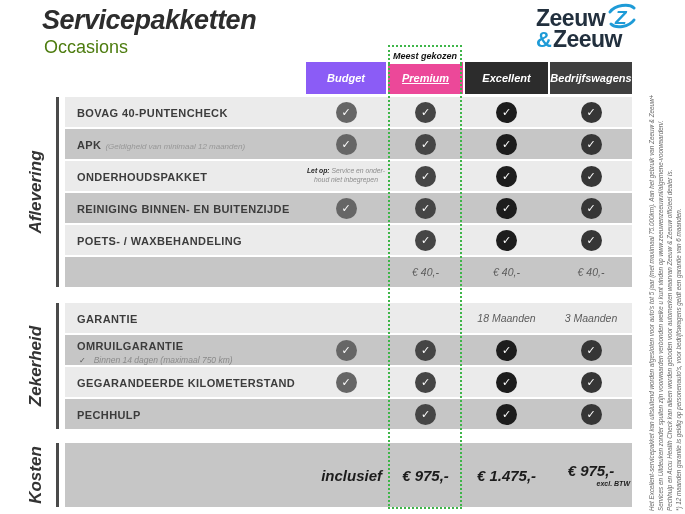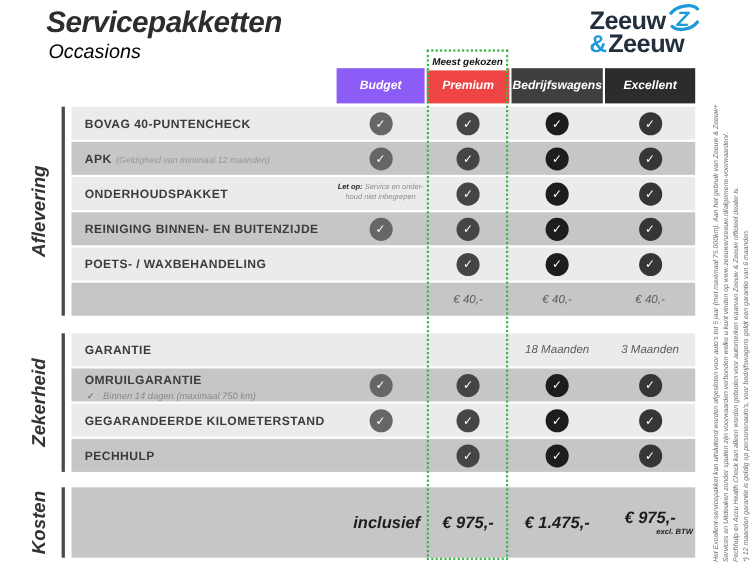--- a/index.html
+++ b/index.html
@@ -2,21 +2,21 @@
 <html><head>
 <meta charset="utf-8">
 <style>
   html,body{margin:0;padding:0;background:#fff;}
   .page{position:relative;width:685px;height:514px;background:#ffffff;overflow:hidden;
         font-family:"Liberation Sans","DejaVu Sans",sans-serif;}
 
   
   .title-block{position:absolute;left:42px;top:5px;}
   .title-block h1{margin:0;font-size:27px;font-weight:bold;font-style:italic;color:#2d2d2d;letter-spacing:-0.5px;}
-  .subtitle{font-size:18px;font-style:italic;color:#000000;margin-top:1px;margin-left:2px;}
+  .subtitle{font-size:18px;color:#4d7c0f;margin-top:1px;margin-left:2px;}
 
   
   .logo{position:absolute;left:536px;top:6px;line-height:1;}
   .logo-line{display:flex;align-items:center;}
   .logo-word{font-size:23px;font-weight:bold;color:#22303e;letter-spacing:-0.5px;}
   .logo-amp{font-size:22px;font-weight:bold;color:#1e9bd7;margin-right:1px;}
   .logo-line2{margin-top:-2px;}
   .z-icon{margin-left:2px;margin-top:-3px;}
 
   
@@ -109,23 +109,23 @@
   <div class="slabel" style="top:366px;">Zekerheid</div>
   <div class="sline" style="top:443px;height:64px;"></div>
   <div class="slabel" style="top:475px;">Kosten</div>
 
   <div class="table">
     <div class="premium-overlay">
       <div class="badge">Meest gekozen</div>
     </div>
     <div class="header-row" id="header-row">
         <div class="hcell" style="background: #8b5cf6;">Budget</div>
-        <div class="hcell" style="background: #ef4444;">Premium</div>
+        <div class="hcell" style="background: #ec4899; text-decoration: underline;">Premium</div>
+        <div class="hcell" style="background: rgb(44, 44, 44);">Excellent</div>
         <div class="hcell" style="background: rgb(63, 63, 63);">Bedrijfswagens</div>
-        <div class="hcell" style="background: rgb(44, 44, 44);">Excellent</div>
       </div>
     <div id="sections">
         <div class="section">
           <div class="row">
             <div class="rlabel">
               <div class="lline"><span class="lmain">BOVAG 40-PUNTENCHECK</span></div>
             </div>
             <div class="cell c0">
               <span class="checkball" style="background: rgb(102, 102, 102);">✓</span>
             </div>

